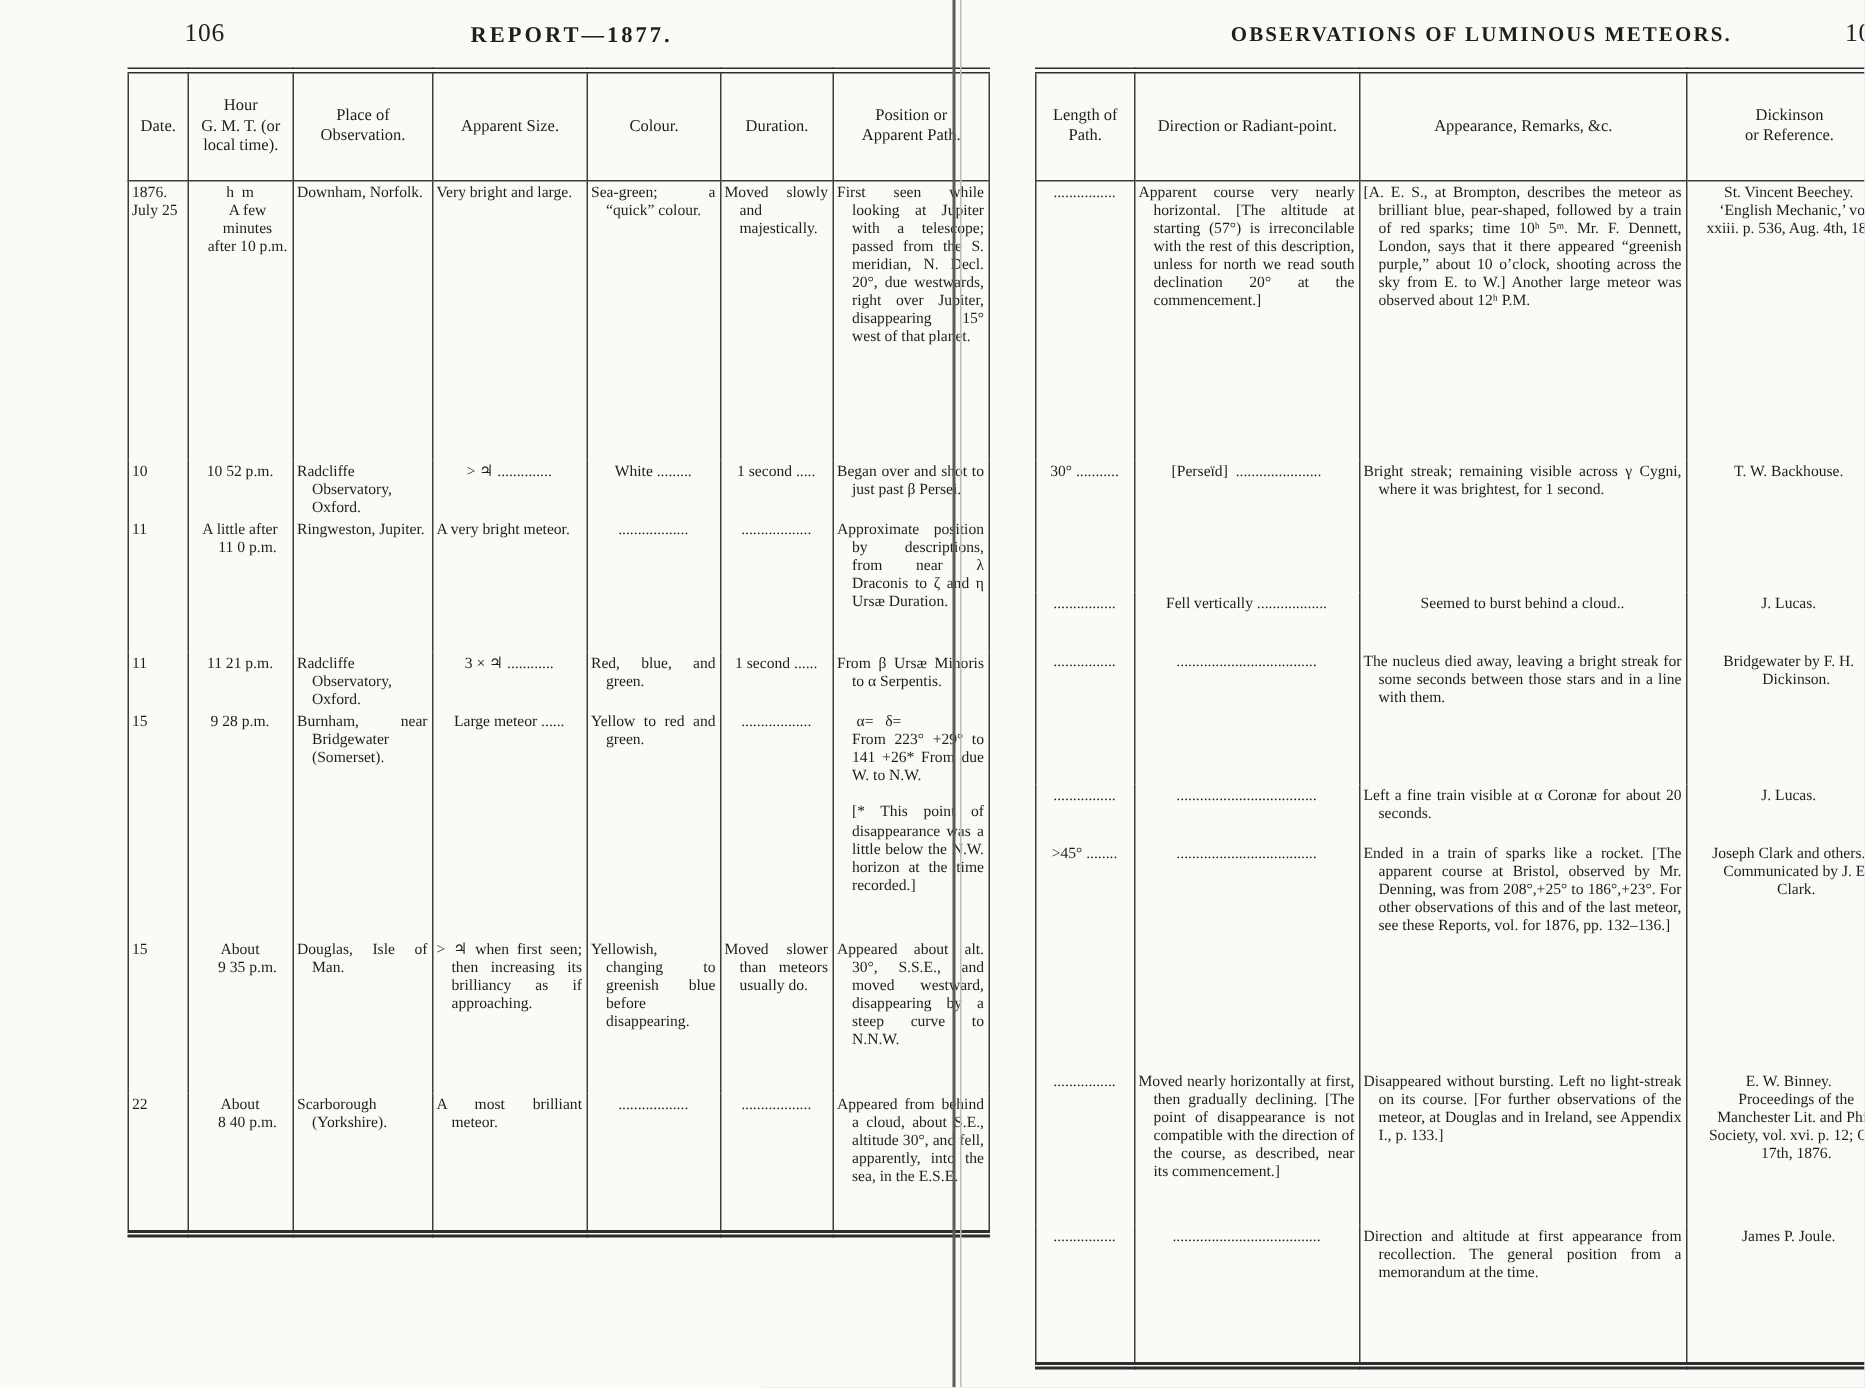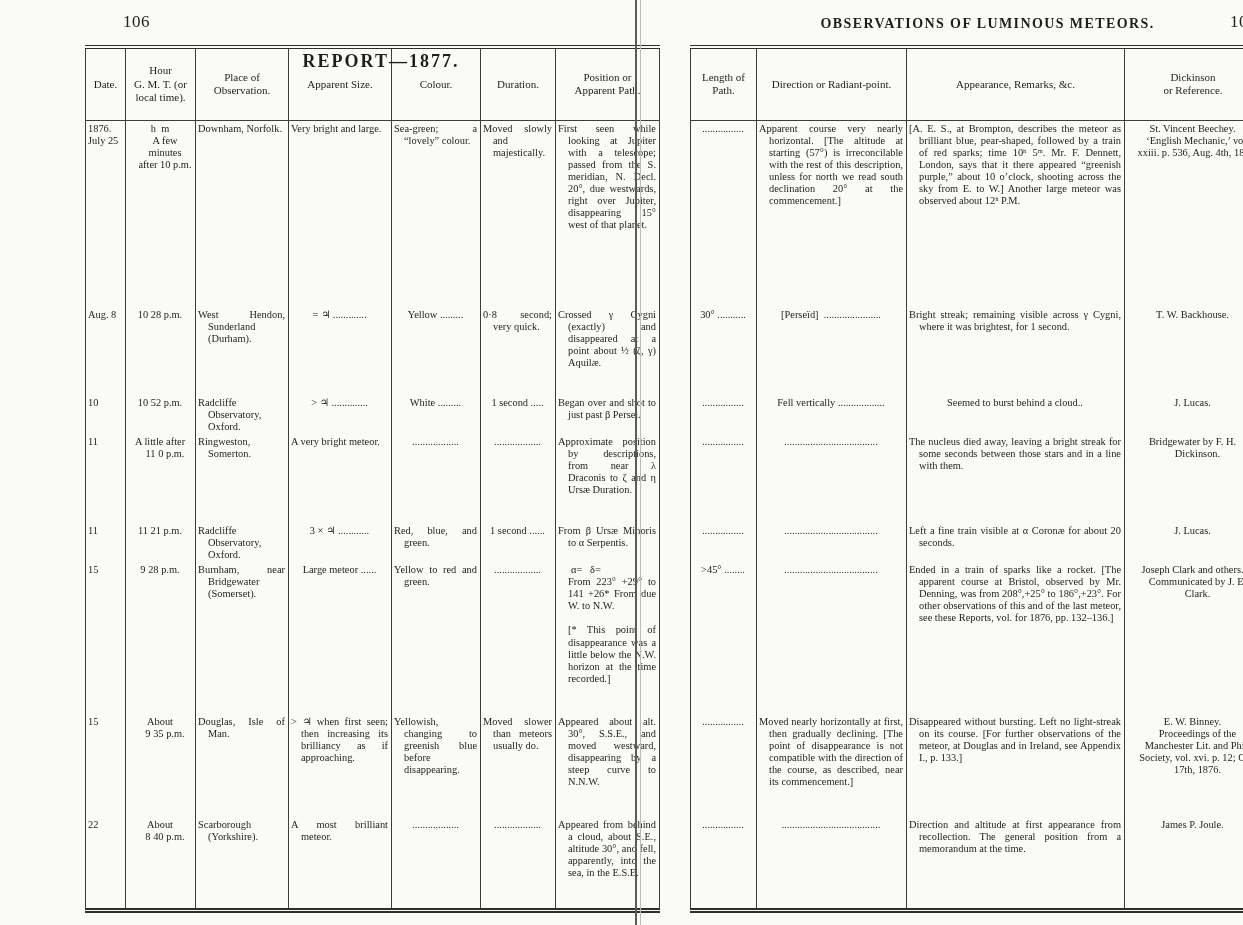--- a/index.html
+++ b/index.html
@@ -6,21 +6,21 @@
   .sheet{position:relative;width:1243px;height:925px;background:#fafaf7;overflow:hidden;
          font-family:"Liberation Serif","DejaVu Serif",serif;color:#1e1e1e;}
   .page{position:absolute;top:0;padding-left:45px;}
   .page-left{left:40px;width:592px;}
   .page-right{left:645px;width:595px;}
   .pagehead{position:relative;height:40px;}
   .pnum{font-size:17px;letter-spacing:.5px;}
   .page-left .pnum{position:absolute;left:38px;top:12px;}
   .page-right .pnum{position:absolute;right:28px;top:12px;font-family:Liberation Serif, serif;}
   .ptitle{position:absolute;top:16px;left:0;right:0;text-align:center;font-weight:bold;}
-  .page-left .ptitle{font-size:18px;letter-spacing:2px;margin-top:35px;}
+  .page-left .ptitle{font-size:15px;letter-spacing:2px;}
   .page-right .ptitle{font-size:14px;letter-spacing:1.4px;}
   table.obs{border-collapse:collapse;table-layout:fixed;margin-top:5px;
             border-left:1.6px solid #2e2e2e;border-right:1.6px solid #2e2e2e;
             border-top:4px double #2e2e2e;border-bottom:5px double #2e2e2e;}
   .obs td{border-left:1px solid #3d3d3d;border-right:1px solid #3d3d3d;
           vertical-align:top;font-size:10.4px;line-height:12.1px;overflow:hidden;}
   .obs tr.hdr td{border-bottom:1px solid #3d3d3d;text-align:center;vertical-align:middle;
           font-size:11px;line-height:13.5px;white-space:pre-line;padding:2px 1px;}
   td.c{white-space:pre-line;text-align:justify;padding:2px 3px 0 12px;text-indent:-10px;}
   td.cl{text-align:center;}
@@ -63,47 +63,38 @@
         <td>Position or
 Apparent Path.</td>
       </tr>
       <tr style="height:187px">
         <td class="cr">1876.
 July 25</td>
         <td class="c cl">h&nbsp;&nbsp;m
 A few minutes after 10 p.m.</td>
         <td class="c">Downham, Norfolk.</td>
         <td class="c">Very bright and large.</td>
-        <td class="c">Sea-green; a “lovely” colour.</td>
+        <td class="c">Sea-green; a “quick” colour.</td>
         <td class="c">Moved slowly and majestically.</td>
         <td class="c">First seen while looking at Jupiter with a telescope; passed from the S. meridian, N. Decl. 20°, due westwards, right over Jupiter, disappearing 15° west of that planet.</td>
-      </tr>
-      <tr style="height:88px">
-        <td class="cr">Aug. 8</td>
-        <td class="c cl">10 28 p.m.</td>
-        <td class="c">West Hendon, Sunderland (Durham).</td>
-        <td class="c cl">= ♃ .............</td>
-        <td class="c cl">Yellow .........</td>
-        <td class="c">0·8 second; very quick.</td>
-        <td class="c">Crossed γ Cygni (exactly) and disappeared at a point about ½ (ζ, γ) Aquilæ.</td>
       </tr>
       <tr style="height:39px">
         <td class="cr">10</td>
         <td class="c cl">10 52 p.m.</td>
         <td class="c">Radcliffe Observatory, Oxford.</td>
         <td class="c cl">&gt; ♃ ..............</td>
         <td class="c cl">White .........</td>
         <td class="c cl">1 second .....</td>
         <td class="c">Began over and shot to just past β Persei.</td>
       </tr>
       <tr style="height:89px">
         <td class="cr">11</td>
         <td class="c cl">A little after
 11 0 p.m.</td>
-        <td class="c">Ringweston, Somerton.</td>
+        <td class="c">Ringweston, Jupiter.</td>
         <td class="c">A very bright meteor.</td>
         <td class="c cl">..................</td>
         <td class="c cl">..................</td>
         <td class="c">Approximate position by descriptions, from near λ Draconis to ζ and η Ursæ Duration.</td>
       </tr>
       <tr style="height:39px">
         <td class="cr">11</td>
         <td class="c cl">11 21 p.m.</td>
         <td class="c">Radcliffe Observatory, Oxford.</td>
         <td class="c cl">3 × ♃ ............</td>

